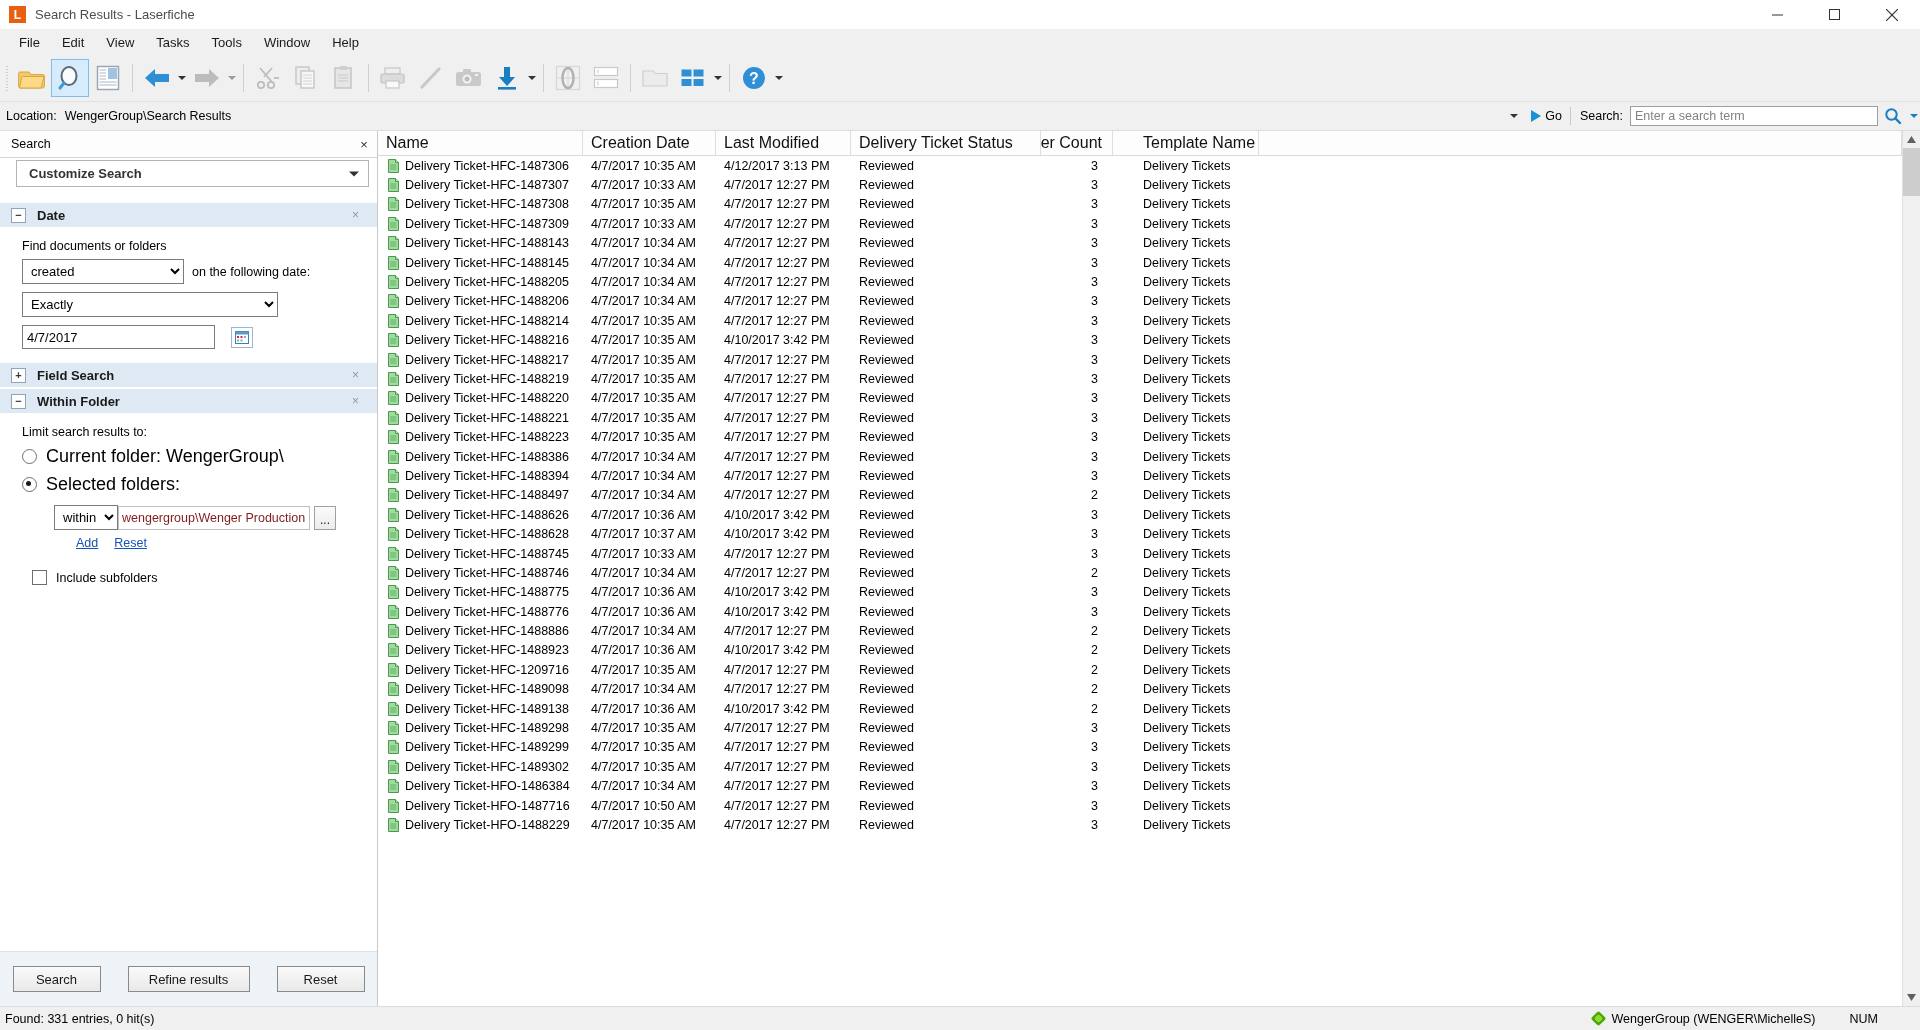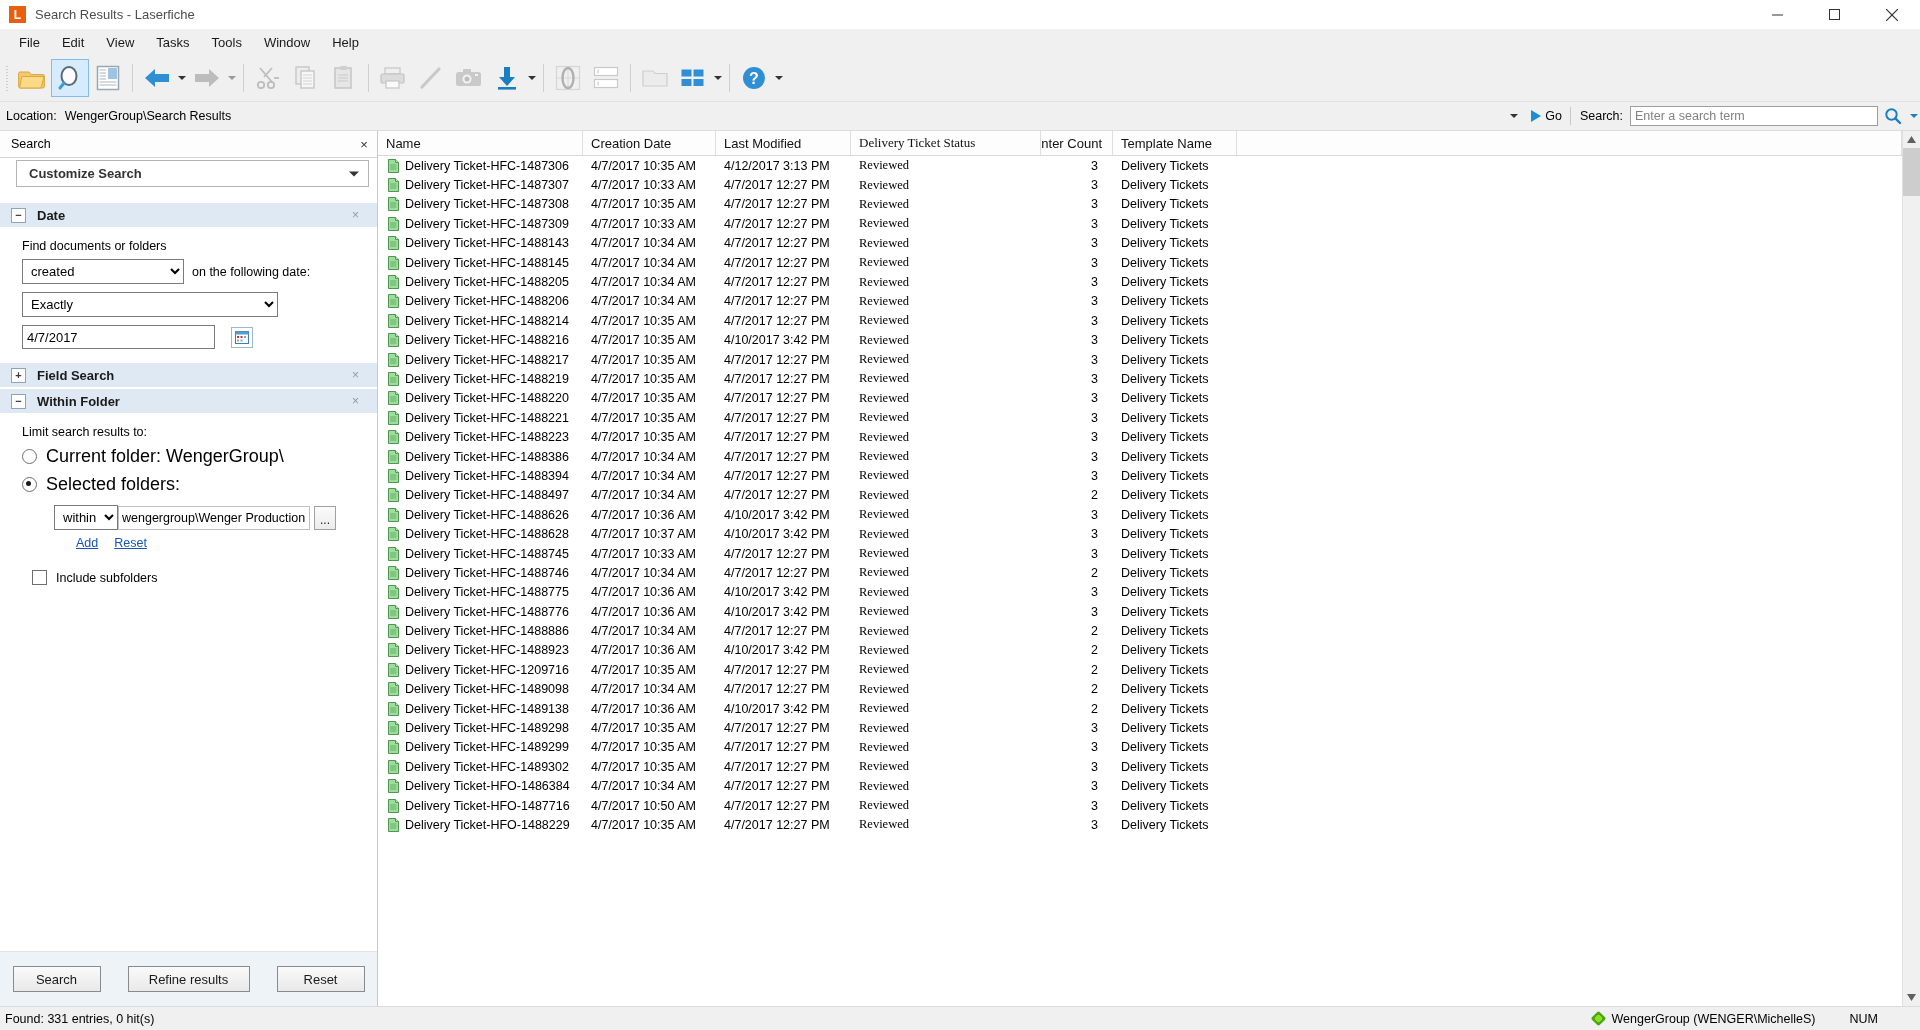--- a/index.html
+++ b/index.html
@@ -323,21 +323,21 @@
   .folder-row { display: flex; align-items: center; margin: 10px 0 0 32px; }
   .sel-within { width: 64px; height: 24px; font-size: 12.5px; }
   .folder-path {
     width: 192px; height: 24px;
     border: 1px solid #bfbfbf;
     background: #fff;
     font-size: 12.5px;
     padding-left: 3px;
     font-family: "Liberation Sans", sans-serif;
     box-sizing: border-box;
-    color: #000000;
+    color: #7f1d1d;
   }
   .dots-btn {
     width: 22px; height: 24px; margin-left: 4px;
     border: 1px solid #a0a0a0;
     background: linear-gradient(#fbfbfb,#ececec);
     font-size: 12px; color: #222;
     display:flex; align-items:flex-end; justify-content:center;
     box-sizing: border-box;
     padding-bottom: 2px;
   }
@@ -377,21 +377,21 @@
     min-width: 0;
     background: #fff;
     position: relative;
   }
   .res-header {
     height: 24px;
     flex: 0 0 24px;
     background: #fdfdfd;
     display: flex;
     border-bottom: 1px solid #d9d9d9;
-    font-size: 13px;
+    font-size: 16px;
     color: #111;
   }
   .hcell {
     display: flex; align-items: center;
     border-right: 1px solid #dedede;
     padding-left: 8px;
     box-sizing: border-box;
     overflow: hidden;
     white-space: nowrap;
   }
@@ -410,23 +410,23 @@
   }
   .cell { box-sizing: border-box; overflow: hidden; white-space: nowrap; padding-left: 8px; }
   .cell.num { text-align: right; padding-right: 15px; padding-left: 0; }
   .cell.name { display: flex; align-items: center; gap: 6px; padding-left: 10px; }
   .doc-icon { width: 11px; height: 14px; flex: 0 0 11px; }
 
   
   .c-name   { width: 205px; }
   .c-create { width: 133px; }
   .c-mod    { width: 135px; }
-  .c-status { width: 190px; font-family: Liberation Serif, serif; }
+  .c-status { width: 190px; }
   .c-pages  { width: 72px; }
-  .c-tmpl   { width: 124px; }
+  .c-tmpl   { width: 124px; margin-left: 22px; }
   .c-tail   { flex: 1 1 auto; }
 
   
   .vscroll {
     width: 17px;
     flex: 0 0 17px;
     background: #f0f0f0;
     border-left: 1px solid #e0e0e0;
     display: flex;
     flex-direction: column;

